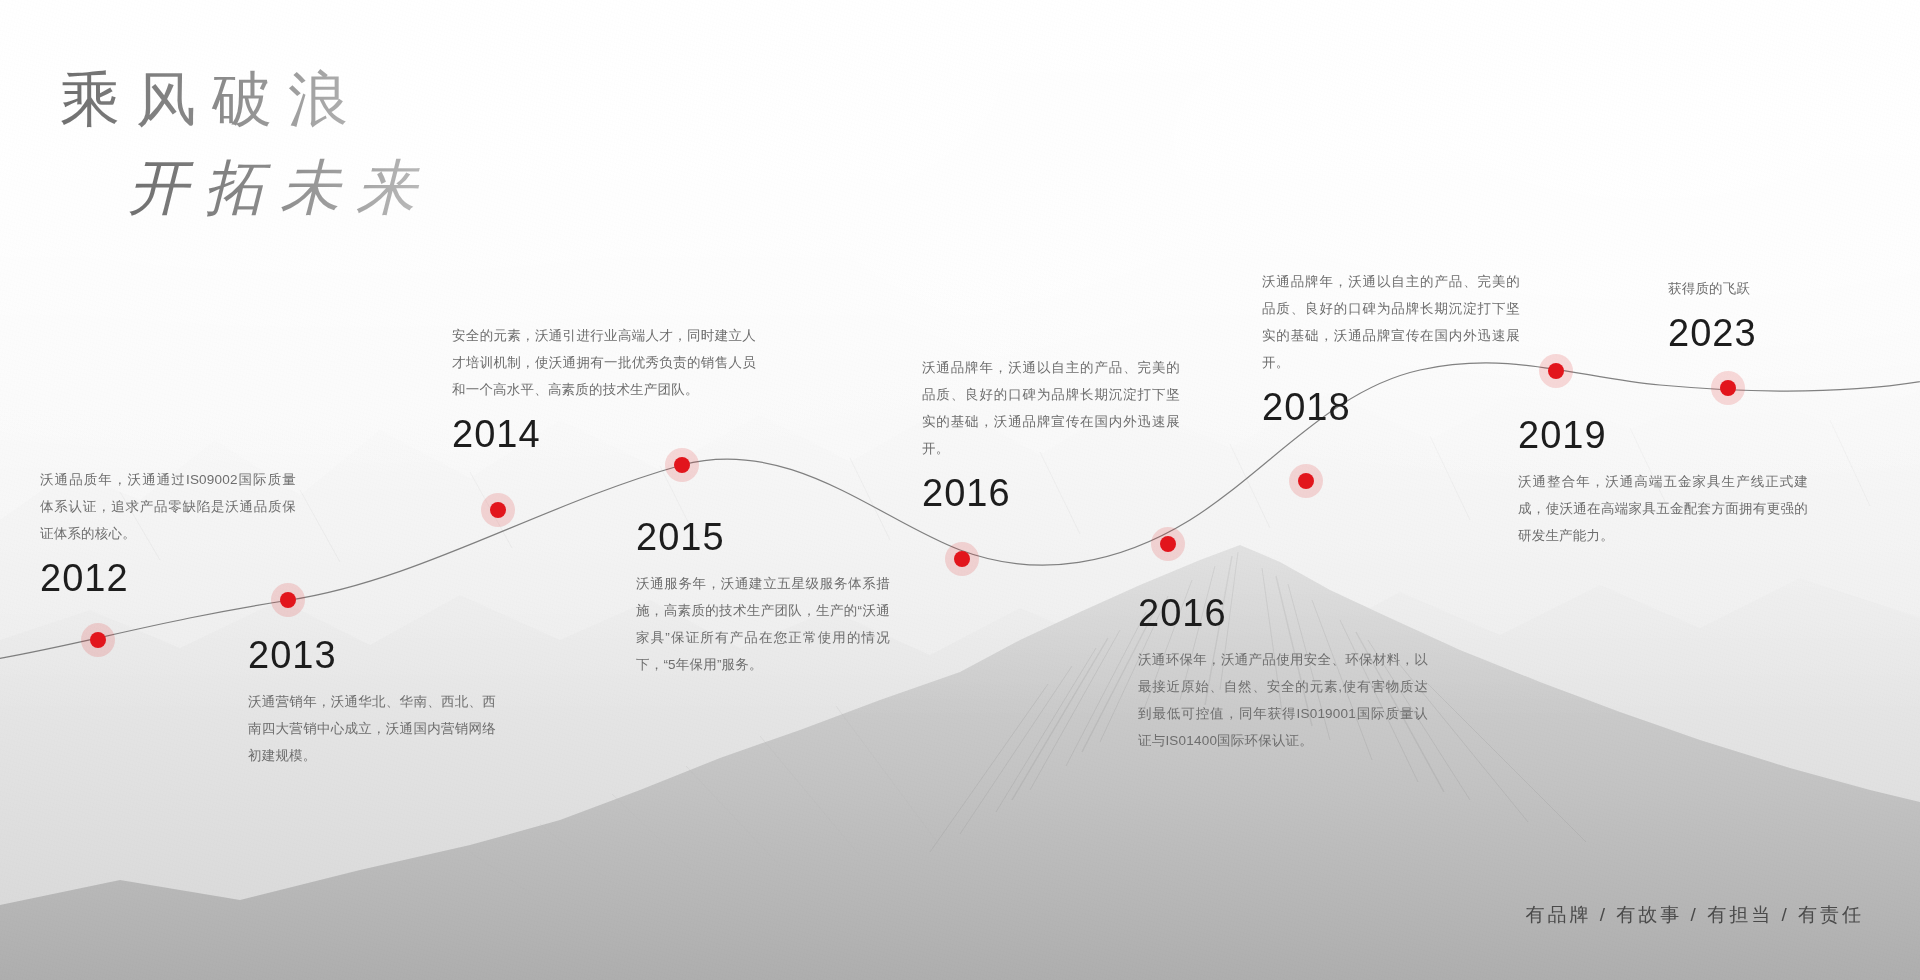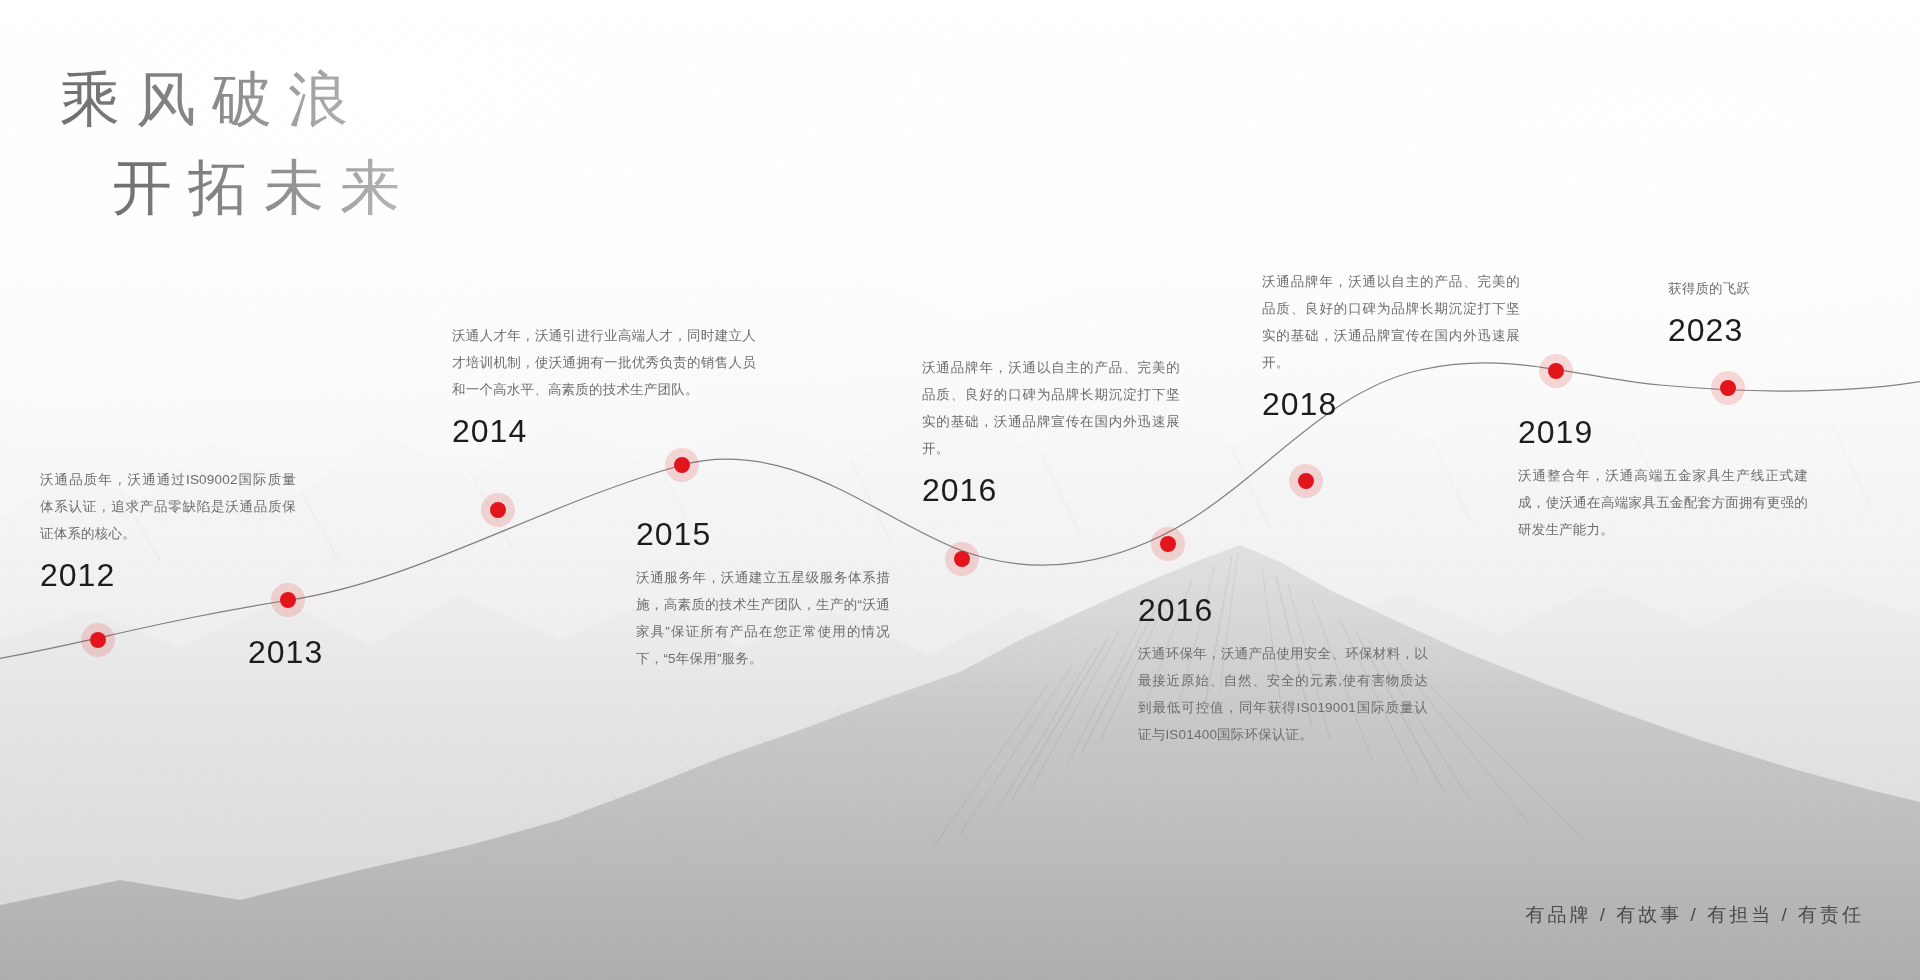--- a/index.html
+++ b/index.html
@@ -57,21 +57,21 @@
     letter-spacing: 16px;
     font-weight: 400;
     line-height: 1.24;
     background: linear-gradient(100deg, #6e6e6e 0%, #8d8d8d 28%, #c2c2c2 58%, #e6e6e6 85%, #f1f1f1 100%);
     -webkit-background-clip: text;
     background-clip: text;
     color: transparent;
     -webkit-text-fill-color: transparent;
     white-space: nowrap;
   }
-  .headline .l2 { margin-left: 52px; margin-top: 14px; }
+  .headline .l2 { margin-left: 68px; margin-top: 14px; font-style: italic; }
 
   
   .curve { position: absolute; inset: 0; pointer-events: none; }
   .curve svg { display:block; width: 1920px; height: 980px; }
 
   
   .node {
     position: absolute;
     width: 34px; height: 34px;
     margin-left: -17px; margin-top: -17px;
@@ -81,21 +81,21 @@
   }
   .node .core {
     width: 16px; height: 16px;
     border-radius: 50%;
     background: #e2151c;
   }
 
   
   .item { position: absolute; }
   .item .year {
-    font-size: 32px;
+    font-size: 38px;
     font-weight: 400;
     color: #1d1d1d;
     letter-spacing: 1px;
     line-height: 1;
     white-space: nowrap;
   }
   .item .desc {
     font-size: 13.5px;
     line-height: 2.0;
     color: #6d6d6d;
@@ -218,24 +218,25 @@
     <span class="core"></span>
     </div>
 
   <div class="item above" style="left:40px; top:466px; width:256px;">
     <div class="desc">沃通品质年，沃通通过IS09002国际质量体系认证，追求产品零缺陷是沃通品质保证体系的核心。</div>
     <div class="year">2012</div>
   </div>
 
   <div class="item below" style="left:248px; top:636px; width:248px;">
     <div class="year">2013</div>
+    <div class="desc">沃通营销年，沃通华北、华南、西北、西南四大营销中心成立，沃通国内营销网络初建规模。</div>
   </div>
 
   <div class="item above" style="left:452px; top:322px; width:304px;">
-    <div class="desc">沃通人才年，沃通引进行业高端人才，同时建立人才培训机制，使沃通拥有一批优秀负责的销售人员和一个高水平、高素质的技术生产团队。</div>
+    <div class="desc">安全的元素，沃通引进行业高端人才，同时建立人才培训机制，使沃通拥有一批优秀负责的销售人员和一个高水平、高素质的技术生产团队。</div>
     <div class="year">2014</div>
   </div>
 
   <div class="item below" style="left:636px; top:518px; width:254px;">
     <div class="year">2015</div>
     <div class="desc">沃通服务年，沃通建立五星级服务体系措施，高素质的技术生产团队，生产的“沃通家具”保证所有产品在您正常使用的情况下，“5年保用”服务。</div>
   </div>
 
   <div class="item above" style="left:922px; top:354px; width:258px;">
     <div class="desc">沃通品牌年，沃通以自主的产品、完美的品质、良好的口碑为品牌长期沉淀打下坚实的基础，沃通品牌宣传在国内外迅速展开。</div>

